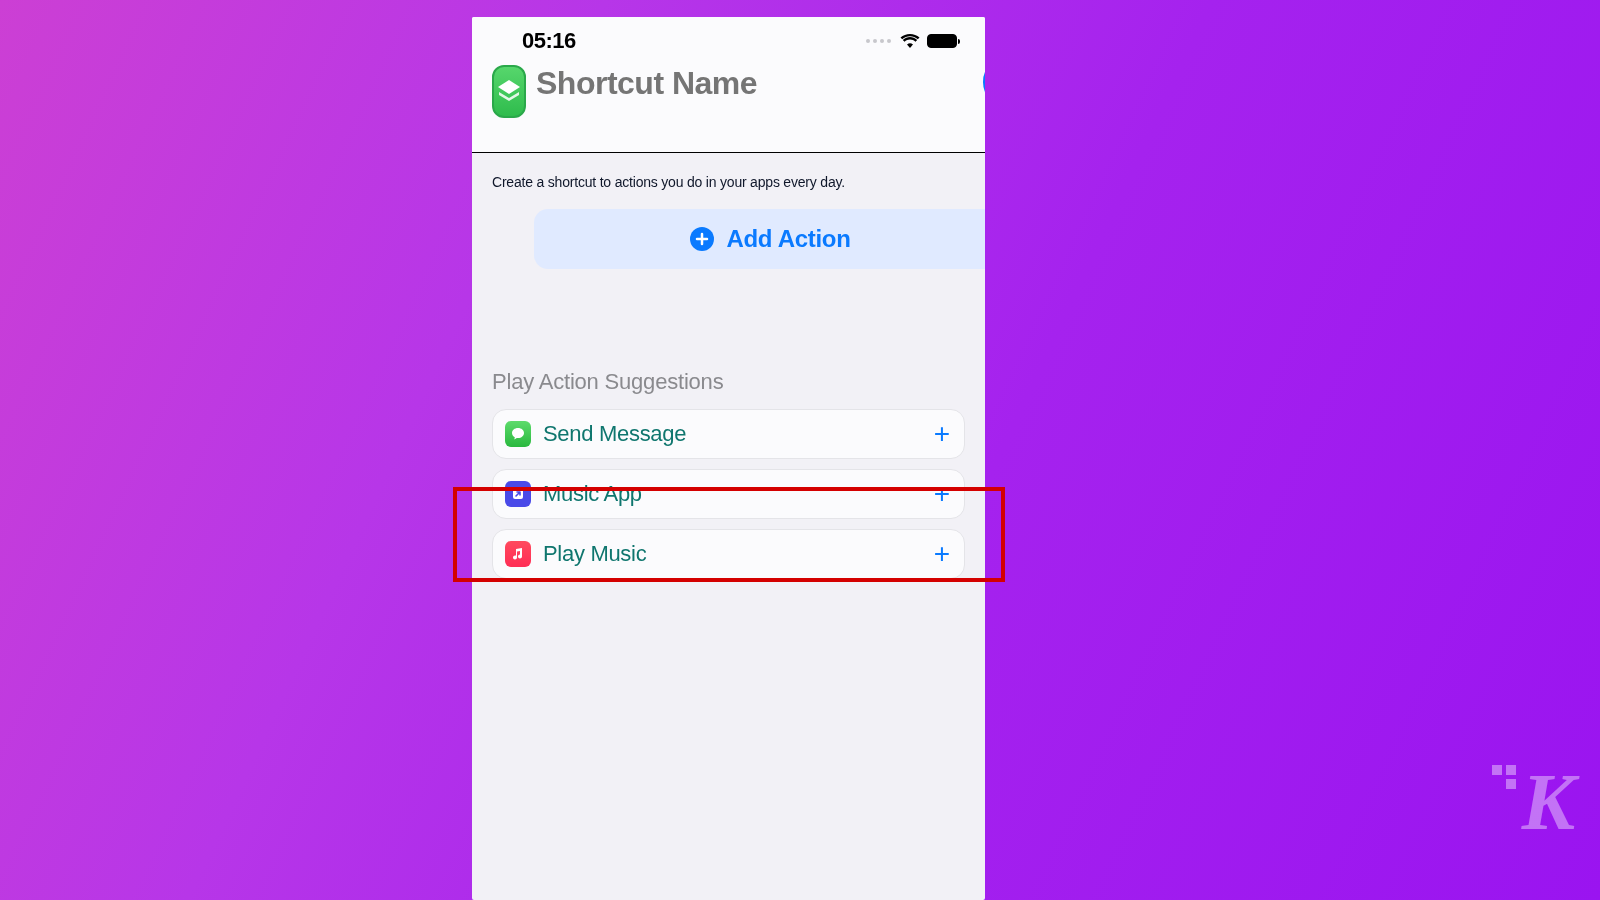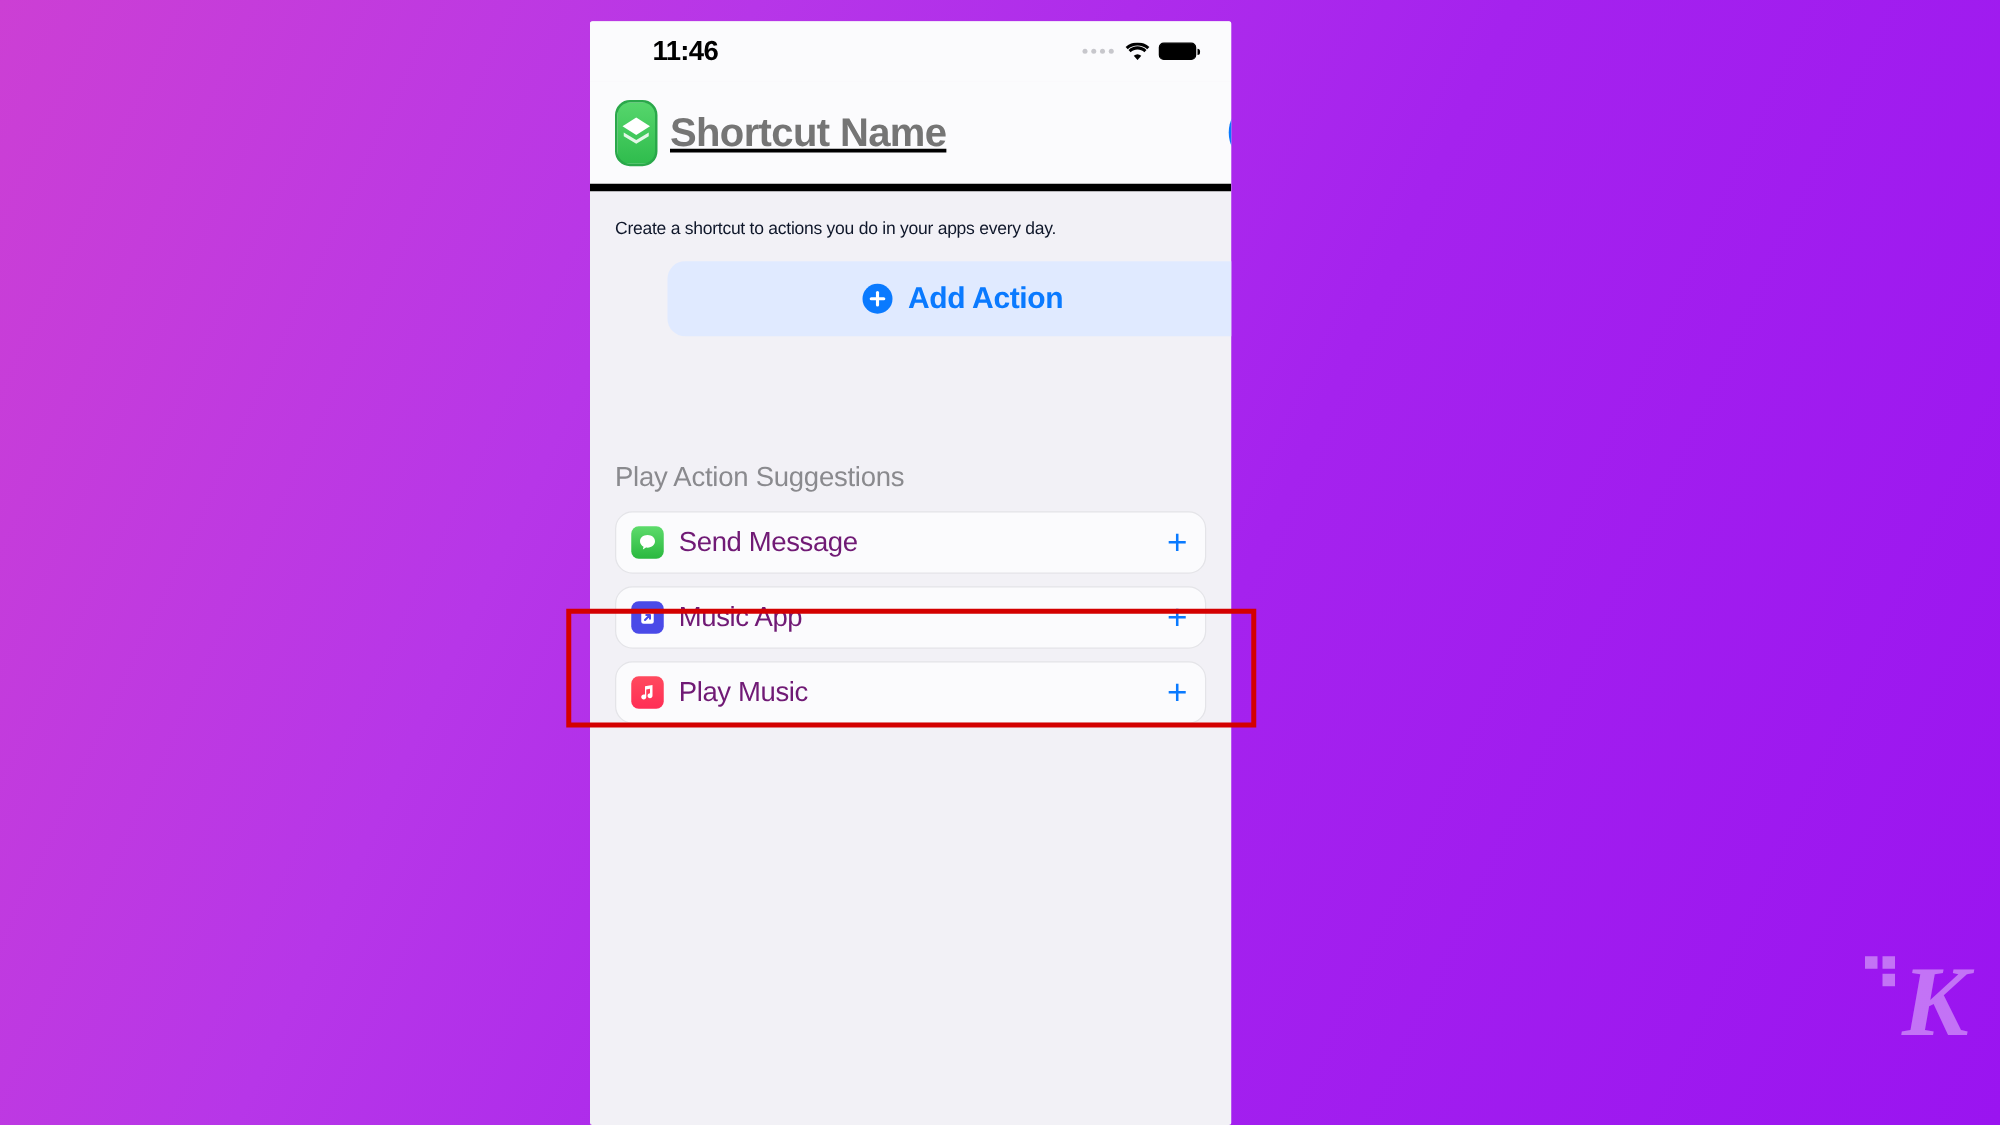--- a/index.html
+++ b/index.html
@@ -60,26 +60,25 @@
     content: "";
     position: absolute;
     right: -4px; top: 3.5px;
     width: 2.5px; height: 5px;
     background: #000;
     border-radius: 0 2px 2px 0;
   }
   .header {
     height: 88px;
     background: #fbfbfd;
-    border-bottom: 6px solid #000000;
-    display: flex;
-    align-items: center;
+    border-bottom: 1px solid #000000;
+    display: flex;
+    align-items: flex-start;
     padding: 0 20px;
     gap: 10px;
-    text-decoration: underline;
   }
   .app-icon {
     width: 53px; height: 53px;
     border-radius: 12px;
     border: 2px solid #2aa84a;
     background: linear-gradient(180deg, #56d66c 0%, #2fbc4d 100%);
     display: flex;
     align-items: center;
     justify-content: center;
   }
@@ -168,21 +167,21 @@
     justify-content: center;
     margin-right: 12px;
     flex-shrink: 0;
   }
   .sug-icon-messages { background: linear-gradient(180deg, #5ddb6b, #2ab83f); }
   .sug-icon-openapp { background: #4a4ae8; }
   .sug-icon-music { background: linear-gradient(180deg, #ff4a5e, #ff2d55); }
   .sug-label {
     font-size: 22px;
     font-weight: 500;
-    color: #701a75;
+    color: #0f766e;
     letter-spacing: -0.3px;
     flex: 1;
   }
   .sug-plus {
     color: #0a7aff;
     font-size: 28px;
     font-weight: 300;
     line-height: 1;
   }
   .highlight-box {
@@ -215,21 +214,21 @@
     width: 10px; height: 10px;
     background: rgba(255,255,255,0.4);
   }
 </style>
 </head>
 <body>
 
 <div class="phone">
 
   <div class="status-bar">
-    <span class="status-time">11:46</span>
+    <span class="status-time">05:16</span>
     <div class="status-right">
       <div class="dots">
         <span></span>
           <span></span>
           <span></span>
           <span></span>
       </div>
       <span class="wifi-icon">
         <svg width="20" height="15" viewBox="0 0 20 15">
             <path d="M10 14 C10 14 13 10.5 13 10.5 C12 9.7 11 9.3 10 9.3 C9 9.3 8 9.7 7 10.5 Z M4.5 7.8 C6 6.4 8 5.6 10 5.6 C12 5.6 14 6.4 15.5 7.8 L17.2 5.9 C15.2 4 12.6 3 10 3 C7.4 3 4.8 4 2.8 5.9 Z M0.5 3.5 C3 1.2 6.5 0 10 0 C13.5 0 17 1.2 19.5 3.5 L17.8 5.3 C15.6 3.3 12.8 2.3 10 2.3 C7.2 2.3 4.4 3.3 2.2 5.3 Z" fill="#000"></path>

